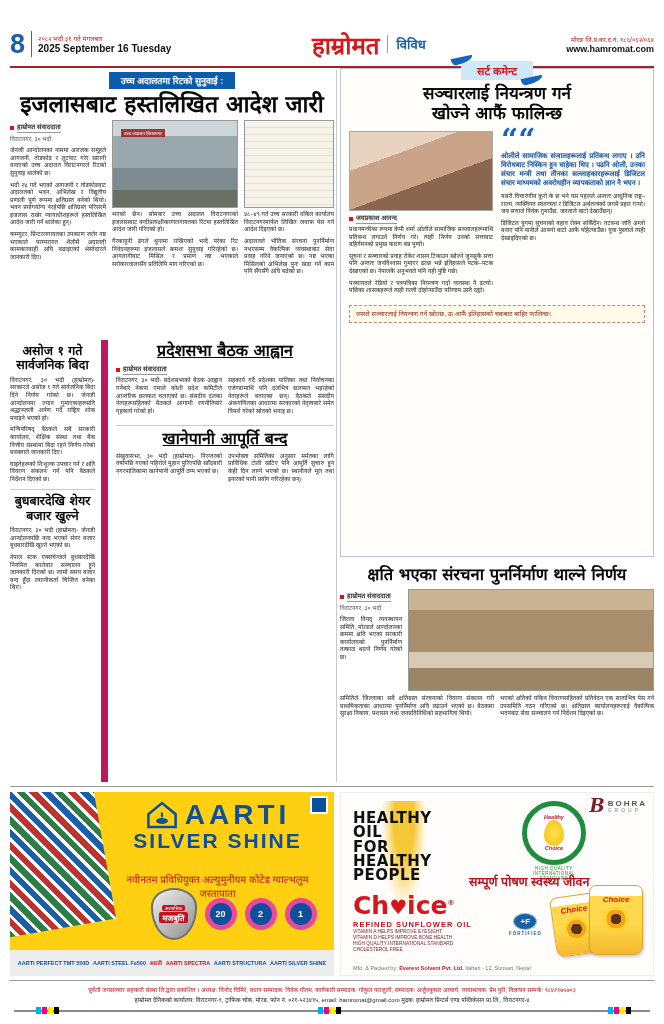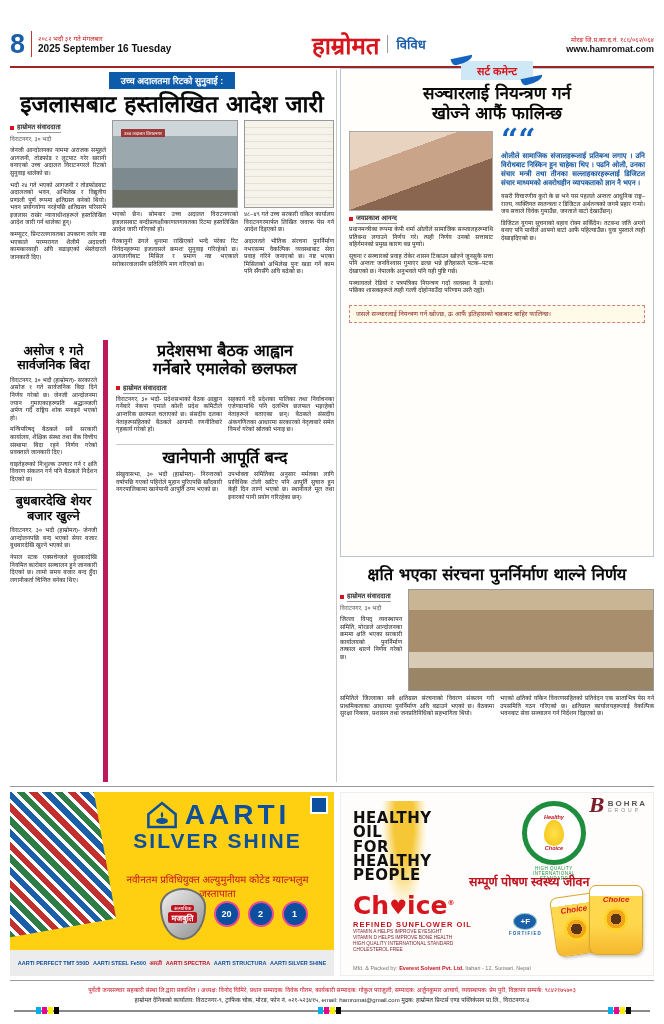--- a/index.html
+++ b/index.html
@@ -51,25 +51,25 @@
         font-family:"DejaVu Sans",sans-serif;}
   .sc-cols{display:grid;grid-template-columns:1fr 1fr;gap:8px;margin-top:8px;}
   .ph-author{height:78px;background:linear-gradient(160deg,#e7d3c0 0 30%,#c9a488 30% 60%,#8a6550 60% 100%);border:1px solid #aaa;}
   .quote-glyph{font-size:30px;color:#1565c0;font-weight:bold;line-height:18px;font-family:"DejaVu Serif",serif;}
   .pullquote{font-size:7px;line-height:9px;color:#1456a0;font-weight:bold;text-align:justify;margin:2px 0 6px 0;}
   .sc-box{border:1px dashed #d08080;background:#fffbe8;padding:4px 6px;margin-top:6px;}
   .sc-box p{font-size:6.5px;line-height:8px;color:#8a2c2c;margin:0;text-align:justify;}
   
   .mid{position:absolute;left:10px;top:340px;width:324px;height:442px;display:grid;
        grid-template-columns:98px 1fr;gap:8px;}
-  .mid-left{border-right:5px solid #be185d;padding-right:6px;}
+  .mid-left{border-right:7px solid #be185d;padding-right:6px;}
   .m-h-sm{font-size:12.5px;font-weight:bold;text-align:center;line-height:1.15;margin:4px 0;
           font-family:"DejaVu Sans",sans-serif;color:#0a0a0a;}
   .m-h-lg{font-size:16px;font-weight:bold;text-align:center;line-height:1.15;margin:2px 0 4px 0;
-          font-family:"DejaVu Sans",sans-serif;color:#0a0a0a;}
+          font-family:"DejaVu Sans",sans-serif;color:#0a0a0a;text-decoration:underline;}
   .twocol{display:grid;grid-template-columns:1fr 1fr;gap:6px;}
   .sect-div{border-top:1px solid #c9c9c9;margin:6px 0 4px 0;}
   
   .kshati{position:absolute;left:340px;top:562px;width:314px;height:220px;}
   .k-h{font-size:16.5px;font-weight:bold;text-align:center;color:#0a0a0a;margin:0 0 4px 0;
        font-family:"DejaVu Sans",sans-serif;}
   .k-row{display:grid;grid-template-columns:62px 1fr;gap:6px;}
   .ph-meet{height:100px;background:linear-gradient(180deg,#c9b493 0 20%,#a98e6d 20% 62%,#d8cbb5 62% 78%,#9b8567 78% 100%);border:1px solid #999;}
   .k-cols{display:grid;grid-template-columns:1fr 1fr;gap:6px;margin-top:4px;}
   
@@ -82,21 +82,21 @@
   .aarti-logo-row{display:flex;align-items:center;justify-content:center;gap:6px;}
   .aarti-brand{font-size:28px;font-weight:bold;color:#0b4f9e;letter-spacing:4px;line-height:1;}
   .aarti-prod{font-size:21px;font-weight:bold;color:#0b4f9e;letter-spacing:2px;line-height:1.05;}
   .aarti-tag{font-size:10px;font-weight:normal;color:#c1121f;margin-top:20px;}
   .aarti-badges{position:absolute;left:116px;top:96px;width:215px;display:flex;align-items:center;justify-content:center;gap:8px;}
   .shield{width:42px;height:48px;background:linear-gradient(135deg,#f0f0f0,#8f8f8f);border:2px solid #6f6f6f;
           border-radius:50% 50% 50% 50%/35% 35% 62% 62%;display:flex;flex-direction:column;align-items:center;justify-content:center;}
   .shield .s1{font-size:5px;color:#fff;background:#c1121f;padding:0 3px;border-radius:2px;}
   .shield .s2{font-size:8px;color:#fff;background:#c1121f;padding:0 4px;border-radius:2px;margin-top:1px;font-weight:bold;}
   .bcirc{width:22px;height:22px;border-radius:50%;background:#0b4f9e;color:#fff;font-size:9px;font-weight:bold;
-         display:flex;align-items:center;justify-content:center;border:2px solid #ec4899;}
+         display:flex;align-items:center;justify-content:center;border:5px solid #ec4899;}
   .aarti-strip{position:absolute;left:0;right:0;bottom:0;height:26px;background:#ececec;display:flex;
                align-items:center;justify-content:space-around;padding:0 6px;}
   .subbrand{font-size:5.5px;font-weight:bold;color:#0b4f9e;text-align:center;line-height:1.1;}
   .subbrand.red{color:#c1121f;}
   
   .ad-choice{position:absolute;left:340px;top:792px;width:314px;height:184px;background:#fffdfb;border:1px solid #eee;box-sizing:border-box;overflow:hidden;}
   .bohra{position:absolute;right:6px;top:4px;display:flex;align-items:center;gap:3px;}
   .bohra-b{font-family:"DejaVu Serif",serif;font-size:18px;font-weight:bold;font-style:italic;color:#7a1f2b;line-height:1;}
   .bohra-t1{font-size:8px;font-weight:bold;color:#555;letter-spacing:2px;line-height:1;}
   .bohra-t2{font-size:5px;color:#888;letter-spacing:3px;line-height:1;}
@@ -242,21 +242,20 @@
       <div class="m-h-sm">
         <div>बुधबारदेखि शेयर</div>
         <div>बजार खुल्ने</div>
       </div>
       <p class="btxt">विराटनगर, ३० भदौ (हाम्रोमत)- जेनजी आन्दोलनपछि बन्द भएको सेयर बजार बुधबारदेखि खुल्ने भएको छ।</p>
       <p class="btxt">नेपाल स्टक एक्सचेन्जले बुधबारदेखि नियमित कारोबार सञ्चालन हुने जानकारी दिएको छ। लामो समय बजार बन्द हुँदा लगानीकर्ता चिन्तित बनेका थिए।</p>
     </div>
     <div>
       <div class="m-h-lg">
         <div>प्रदेशसभा बैठक आह्वान</div>
-        <div>गर्नेबारे एमालेको छलफल</div>
       </div>
       <div class="byrow">
           <span class="sq"></span>
         <span class="byname">हाम्रोमत संवाददाता</span>
         </div>
       <div class="twocol">
         <p class="btxt">विराटनगर, ३० भदौ- प्रदेशसभाको बैठक आह्वान गर्नेबारे नेकपा एमाले कोशी प्रदेश कमिटीले आन्तरिक छलफल चलाएको छ। संसदीय दलका नेताहरूसहितको बैठकले आगामी रणनीतिबारे गृहकार्य गरेको हो।</p>
         <p class="btxt">सहकार्य गर्दै प्रदेशका पालिका तथा निर्वाचनका एजेण्डामाथि पनि दलभित्र छलफल भइरहेको नेताहरूले बताएका छन्। बैठकले संसदीय अंकगणितका आधारमा सरकारको नेतृत्वबारे समेत विमर्श गरेको स्रोतको भनाइ छ।</p>
       </div>
       <div class="sect-div"></div>

